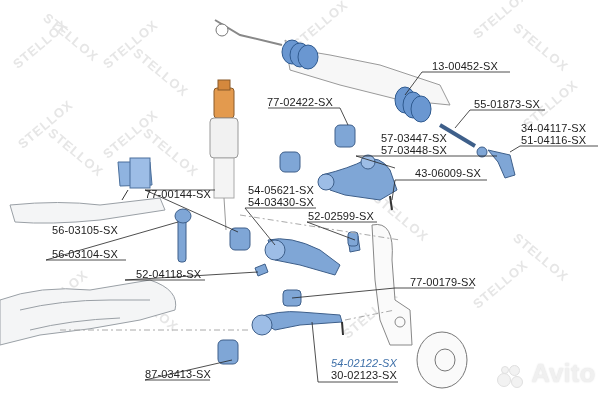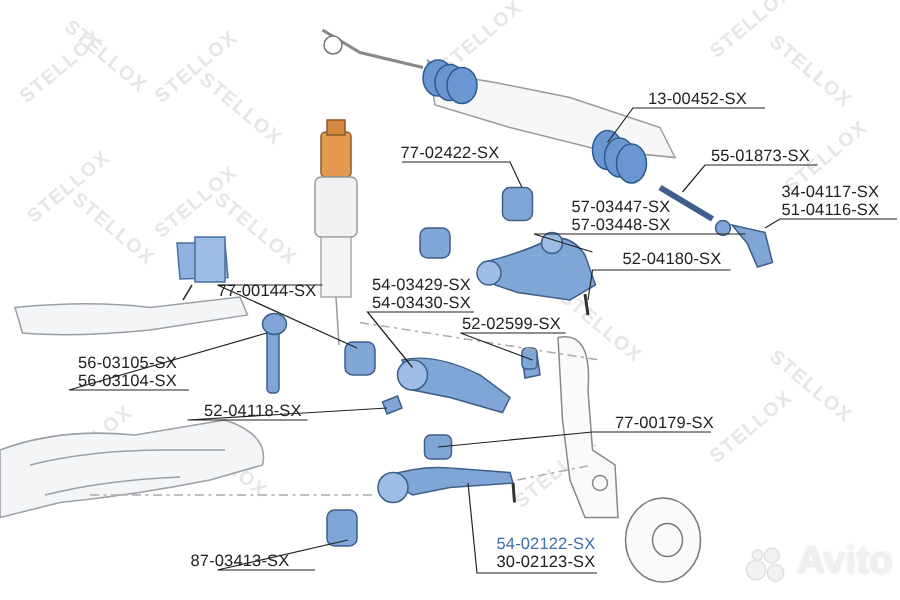--- a/index.html
+++ b/index.html
@@ -1,19 +1,19 @@
 <!DOCTYPE html>
 <html><head>
 <meta charset="utf-8">
 <style>
   html,body{margin:0;padding:0;background:#fff;}
   #stage{position:relative;width:600px;height:400px;overflow:hidden;background:#ffffff;font-family:"Liberation Sans",sans-serif;}
   svg.art{position:absolute;left:0;top:0;width:600px;height:400px;}
   .lbl{position:absolute;font-size:11px;line-height:12px;color:#222;white-space:nowrap;letter-spacing:0.1px;}
-  .lbl.blue{color:#3d6fa8;}
+  .lbl.blue{color:#3d6fa8;font-style:italic;}
   .wm{position:absolute;font-size:13px;font-weight:bold;color:#e6e6e6;letter-spacing:1px;transform-origin:left top;white-space:nowrap;}
   .avito{position:absolute;left:495px;top:358px;font-size:26px;font-weight:bold;color:#f0f0f0;text-shadow:0 0 2px #ddd;}
   .avito .dots{display:inline-block;width:30px;height:24px;position:relative;vertical-align:middle;}
   .avito .dots i{position:absolute;border-radius:50%;background:#f2f2f2;border:1px solid #e0e0e0;}
 </style>
 </head>
 <body>
 
 <div id="stage">
 
@@ -152,30 +152,30 @@
     </g>
   </svg>
 
   <div class="lbl" style="left:432px;top:60px">13-00452-SX</div>
   <div class="lbl" style="left:474px;top:98px">55-01873-SX</div>
   <div class="lbl" style="left:521px;top:122px">34-04117-SX</div>
   <div class="lbl" style="left:521px;top:134px">51-04116-SX</div>
   <div class="lbl" style="left:267px;top:96px">77-02422-SX</div>
   <div class="lbl" style="left:381px;top:132px">57-03447-SX</div>
   <div class="lbl" style="left:381px;top:144px">57-03448-SX</div>
-  <div class="lbl" style="left:415px;top:167px">52-04180-SX</div>
+  <div class="lbl" style="left:415px;top:167px">43-06009-SX</div>
   <div class="lbl" style="left:145px;top:188px">77-00144-SX</div>
-  <div class="lbl" style="left:248px;top:184px">54-03429-SX</div>
+  <div class="lbl" style="left:248px;top:184px">54-05621-SX</div>
   <div class="lbl" style="left:248px;top:196px">54-03430-SX</div>
   <div class="lbl" style="left:308px;top:210px">52-02599-SX</div>
-  <div class="lbl" style="left:52px;top:236px">56-03105-SX</div>
+  <div class="lbl" style="left:52px;top:224px">56-03105-SX</div>
   <div class="lbl" style="left:52px;top:248px">56-03104-SX</div>
   <div class="lbl" style="left:136px;top:268px">52-04118-SX</div>
   <div class="lbl" style="left:410px;top:276px">77-00179-SX</div>
-  <div class="lbl" style="left:127px;top:368px">87-03413-SX</div>
+  <div class="lbl" style="left:145px;top:368px">87-03413-SX</div>
   <div class="lbl blue" style="left:331px;top:357px">54-02122-SX</div>
   <div class="lbl" style="left:331px;top:369px">30-02123-SX</div>
 
   <div class="avito">
     <span class="dots">
       <i style="left:2px;top:10px;width:12px;height:12px"></i>
       <i style="left:14px;top:2px;width:9px;height:9px"></i>
       <i style="left:16px;top:13px;width:10px;height:10px"></i>
       <i style="left:6px;top:3px;width:6px;height:6px"></i>
     </span>

